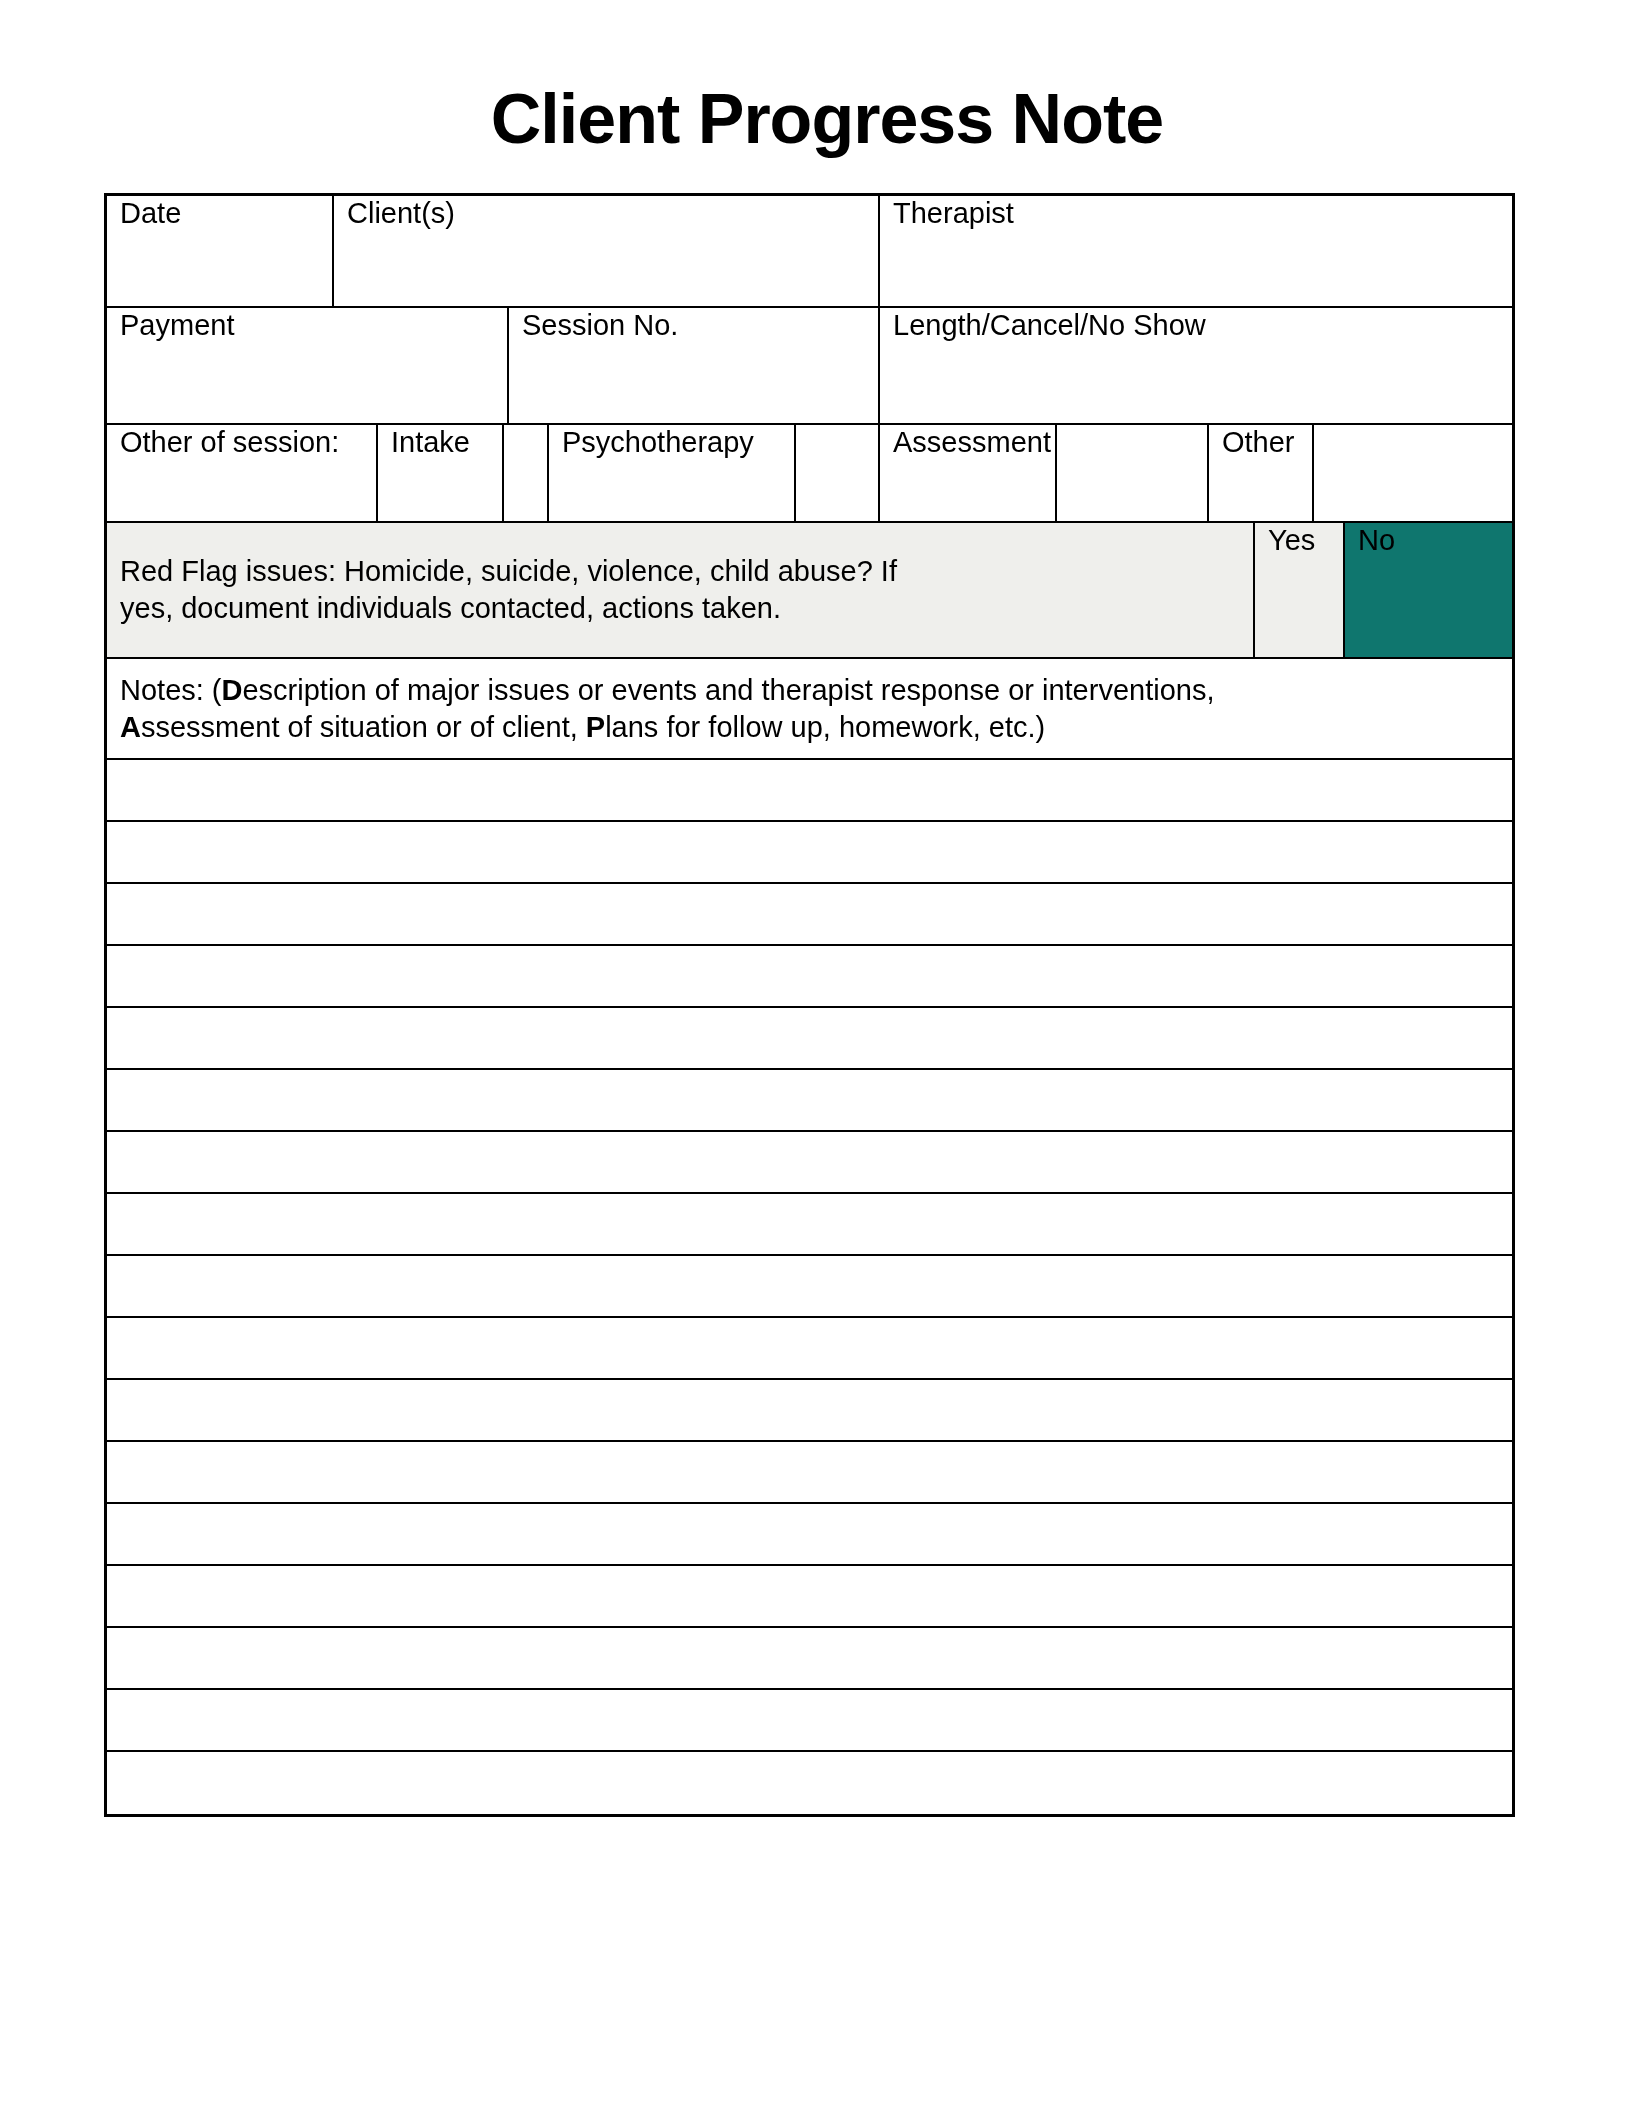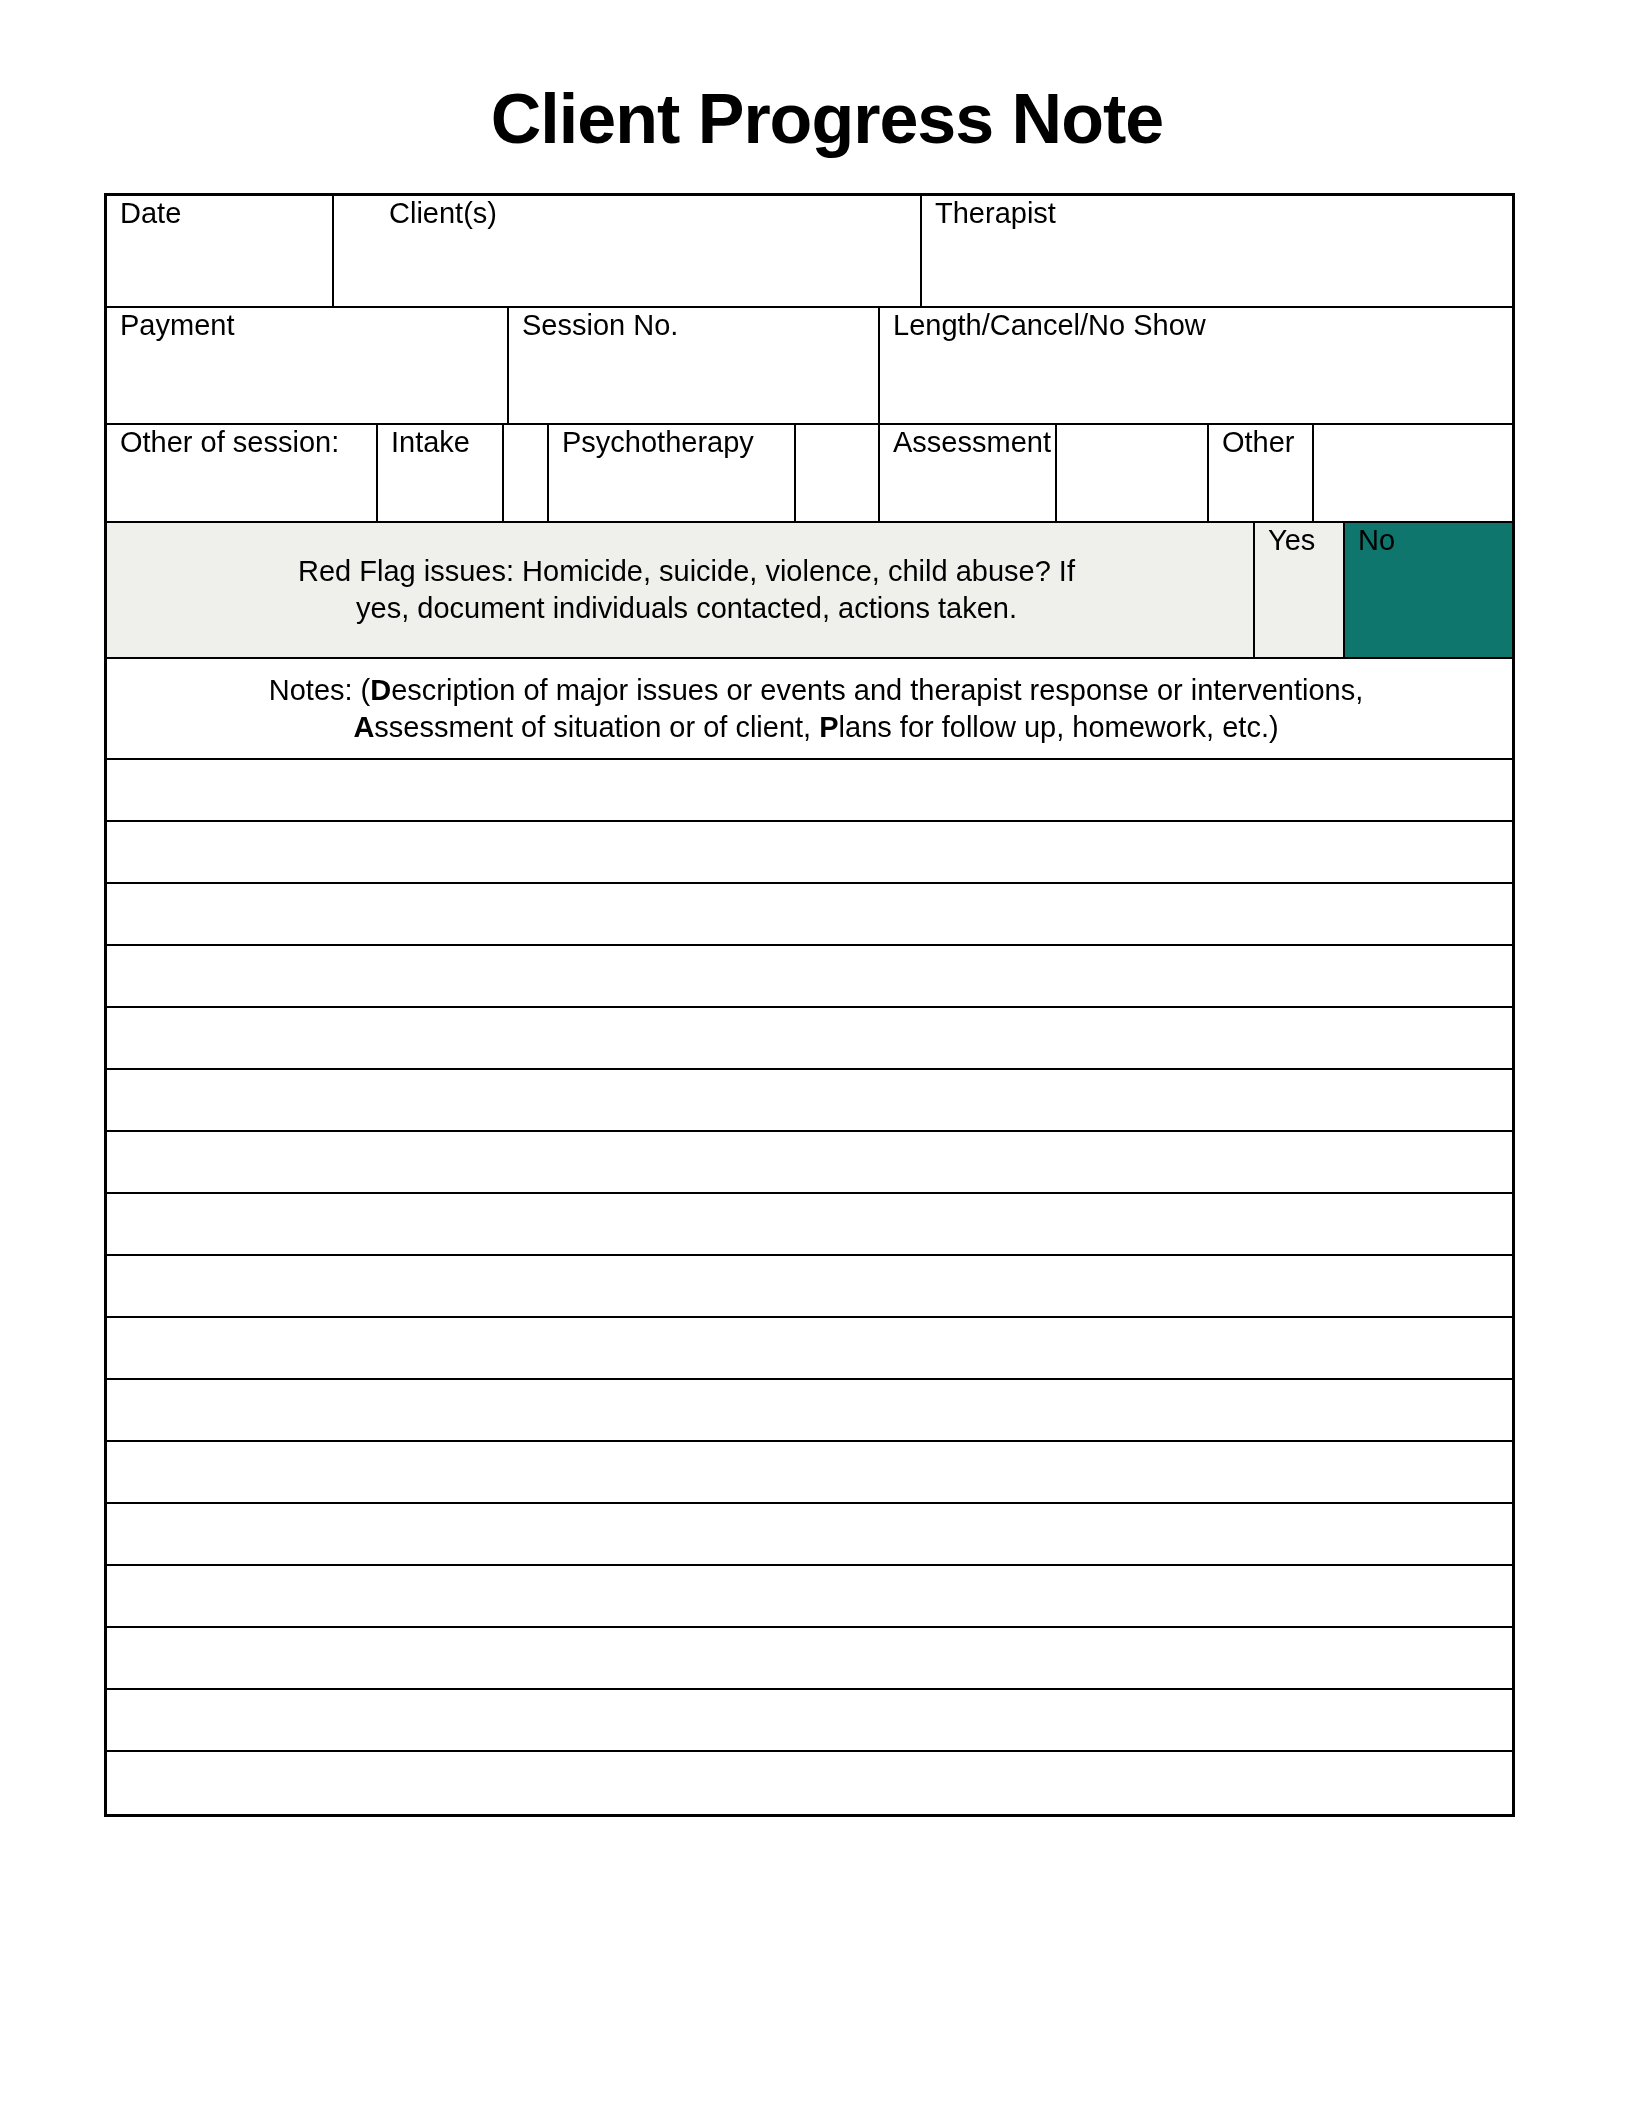--- a/index.html
+++ b/index.html
@@ -53,24 +53,24 @@
     padding-left: 13px;
     font-size: 29px;
     line-height: 1.2;
     overflow: hidden;
   }
   .cell:last-child { border-right: none; flex: 1; }
   .gray-cell { background: #efefec; }
   .multiline {
     flex-direction: column;
     justify-content: center;
-    align-items: center;
+    align-items: flex-start;
     line-height: 37px;
   }
-  .w227 { width: 227px; }  .w546 { width: 546px; margin-left: 42px; }
+  .w227 { width: 227px; }  .w546 { width: 546px; }
   .w402 { width: 402px; }  .w371 { width: 371px; }
   .w271 { width: 271px; }  .w126 { width: 126px; }  .w45 { width: 45px; }
   .w247 { width: 247px; }  .w84 { width: 84px; }    .w177 { width: 177px; }
   .w152 { width: 152px; }  .w105 { width: 105px; }
   .w1148 { width: 1148px; } .w90 { width: 90px; }
   b { font-weight: bold; }
 </style>
 </head>
 <body>
 

